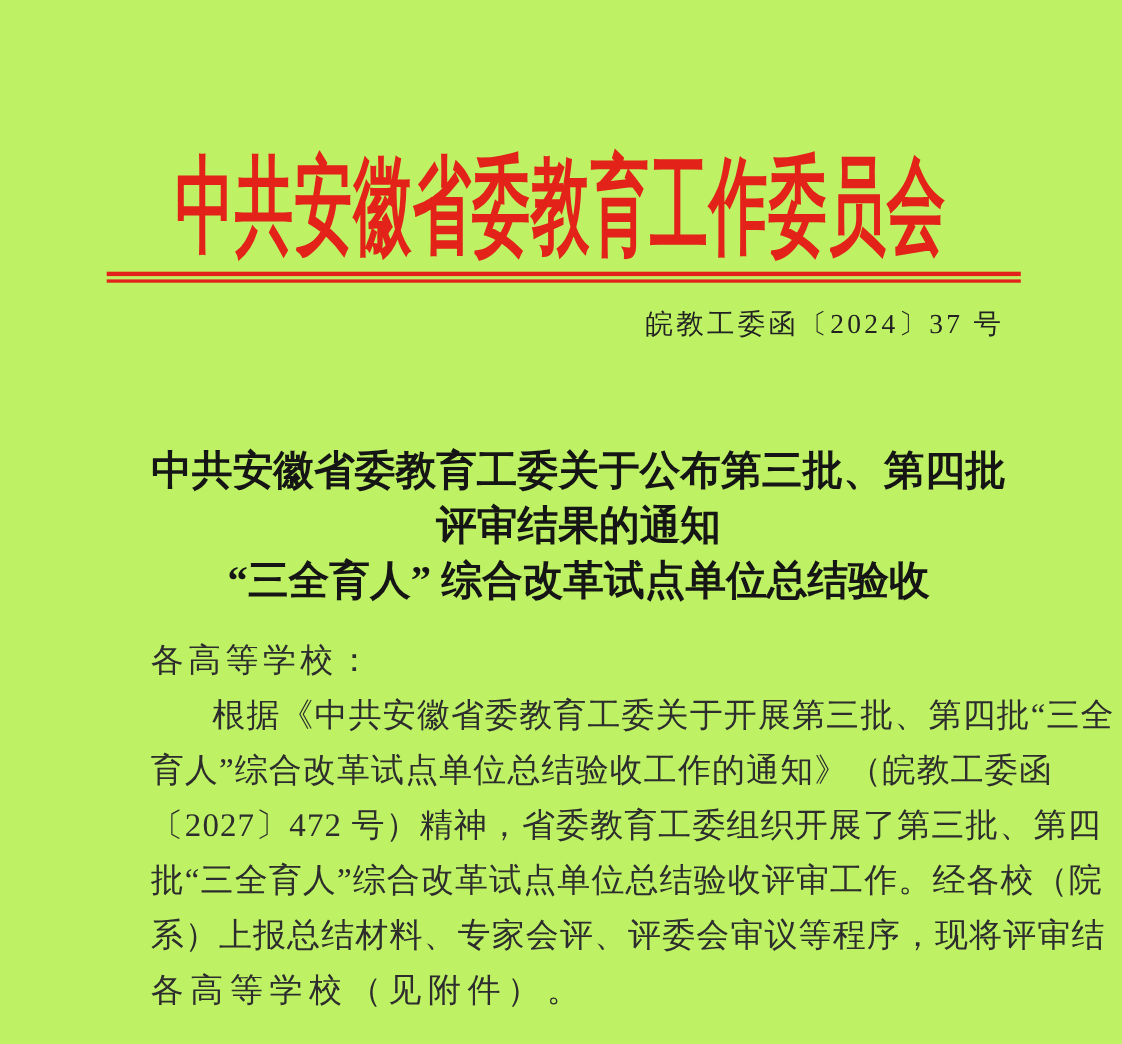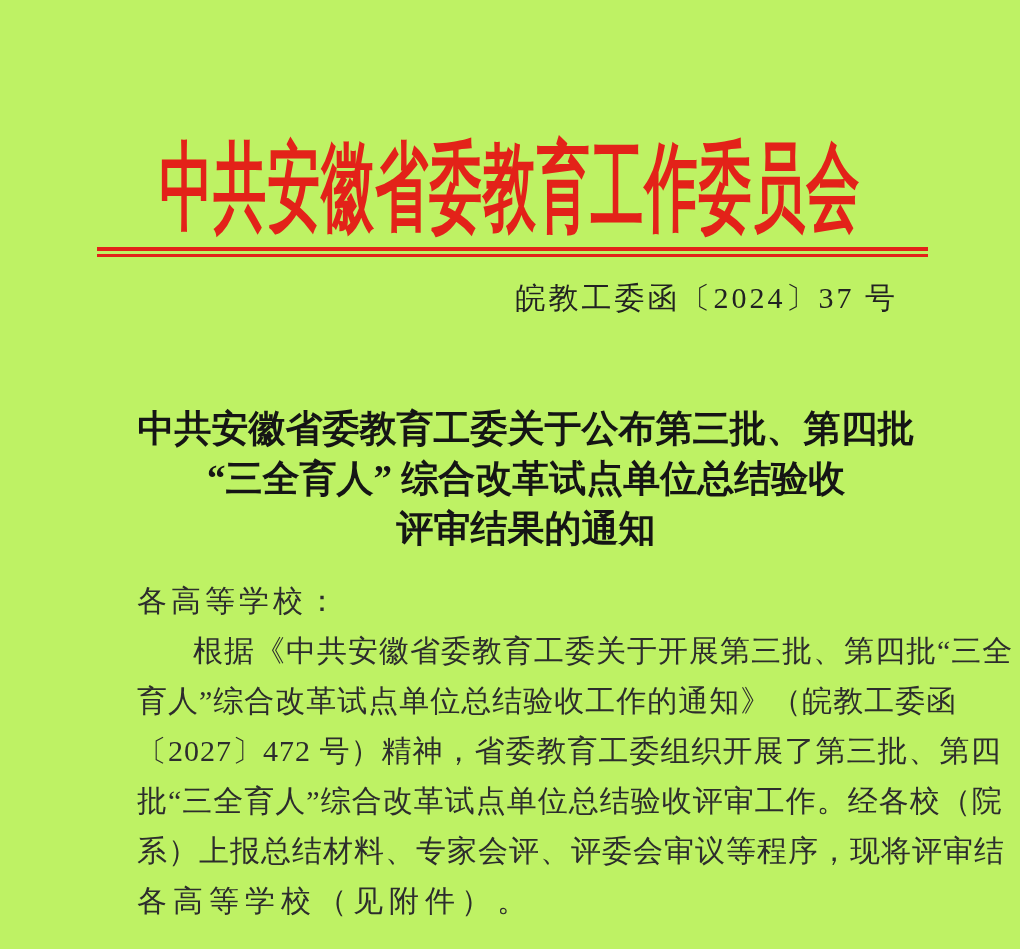--- a/index.html
+++ b/index.html
@@ -39,22 +39,22 @@
     height: 10px;
     border-top: 4px solid #e32219;
     border-bottom: 3px solid #e32219;
     background: transparent;
   }
 
   
   .doc-number {
     position: absolute;
     top: 278px;
-    right: 122px;
-    font-size: 30px;
+    right: 107px;
+    font-size: 25px;
     letter-spacing: 3px;
     color: #222222;
     white-space: nowrap;
   }
 
   
   .title-block {
     position: absolute;
     top: 404px;
     left: 76px;
@@ -101,22 +101,22 @@
 <div class="page">
 
   <div class="org-name">中共安徽省委教育工作委员会</div>
 
   <div class="red-rule"></div>
 
   <div class="doc-number">皖教工委函〔2024〕37 号</div>
 
   <div class="title-block">
     <div class="title-line">中共安徽省委教育工委关于公布第三批、第四批</div>
+    <div class="title-line">评审结果的通知</div>
     <div class="title-line">“三全育人” 综合改革试点单位总结验收</div>
-    <div class="title-line">评审结果的通知</div>
   </div>
 
   <div class="body-block">
     <div class="salutation">各高等学校：</div>
     <div class="pline pline-first">根据《中共安徽省委教育工委关于开展第三批、第四批“三全</div>
     <div class="pline">育人”综合改革试点单位总结验收工作的通知》（皖教工委函</div>
     <div class="pline">〔2027〕472 号）精神，省委教育工委组织开展了第三批、第四</div>
     <div class="pline">批“三全育人”综合改革试点单位总结验收评审工作。经各校（院</div>
     <div class="pline">系）上报总结材料、专家会评、评委会审议等程序，现将评审结</div>
     <div class="pline-last">各高等学校（见附件）。</div>

